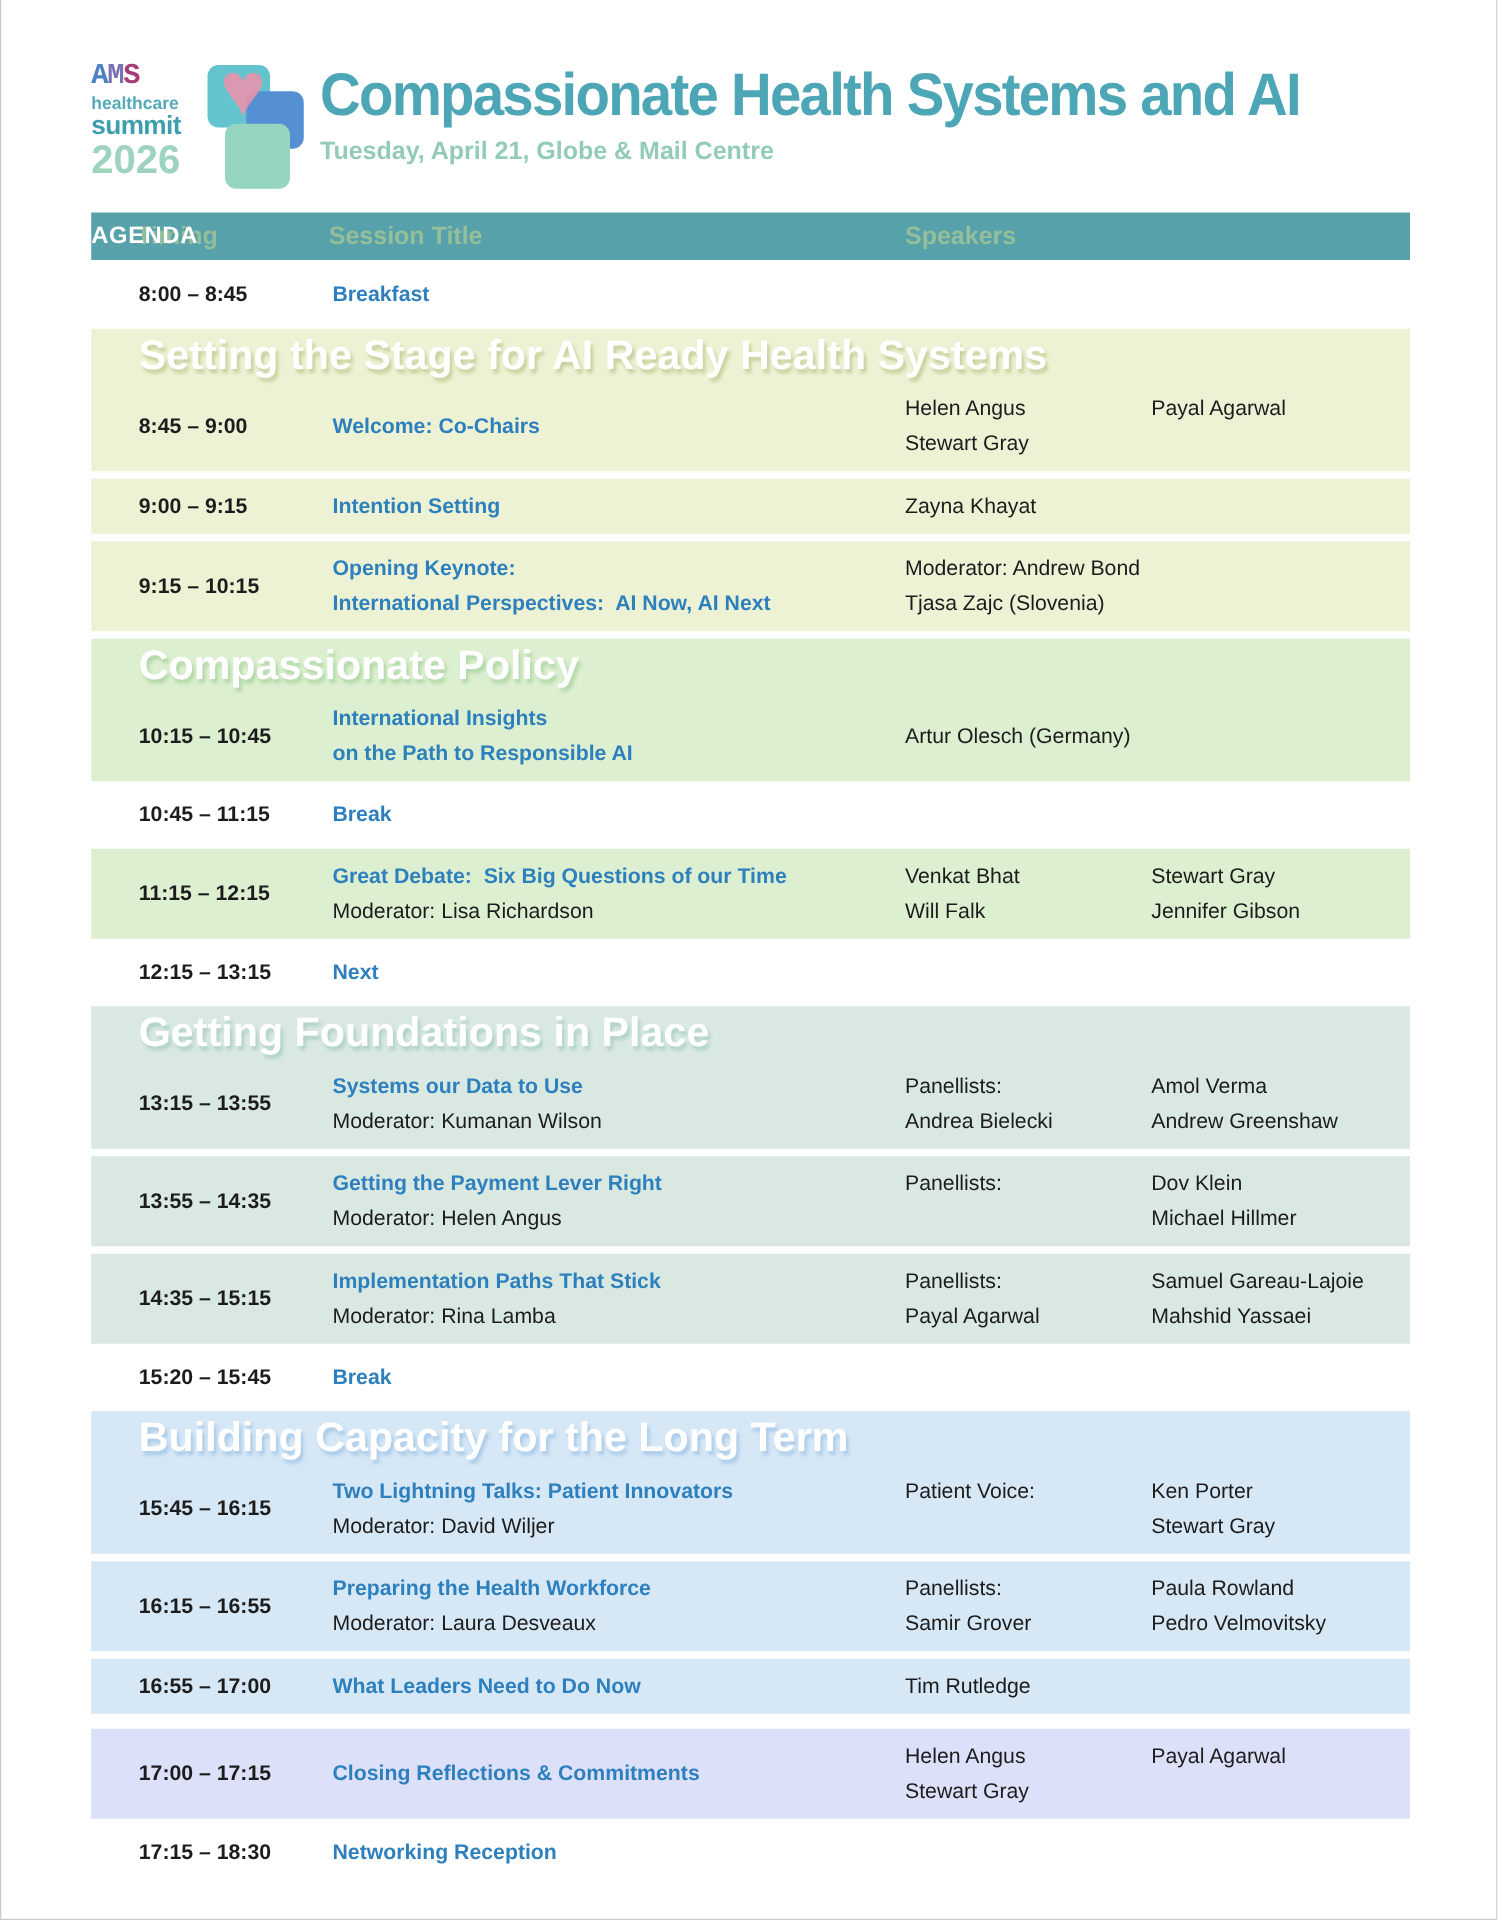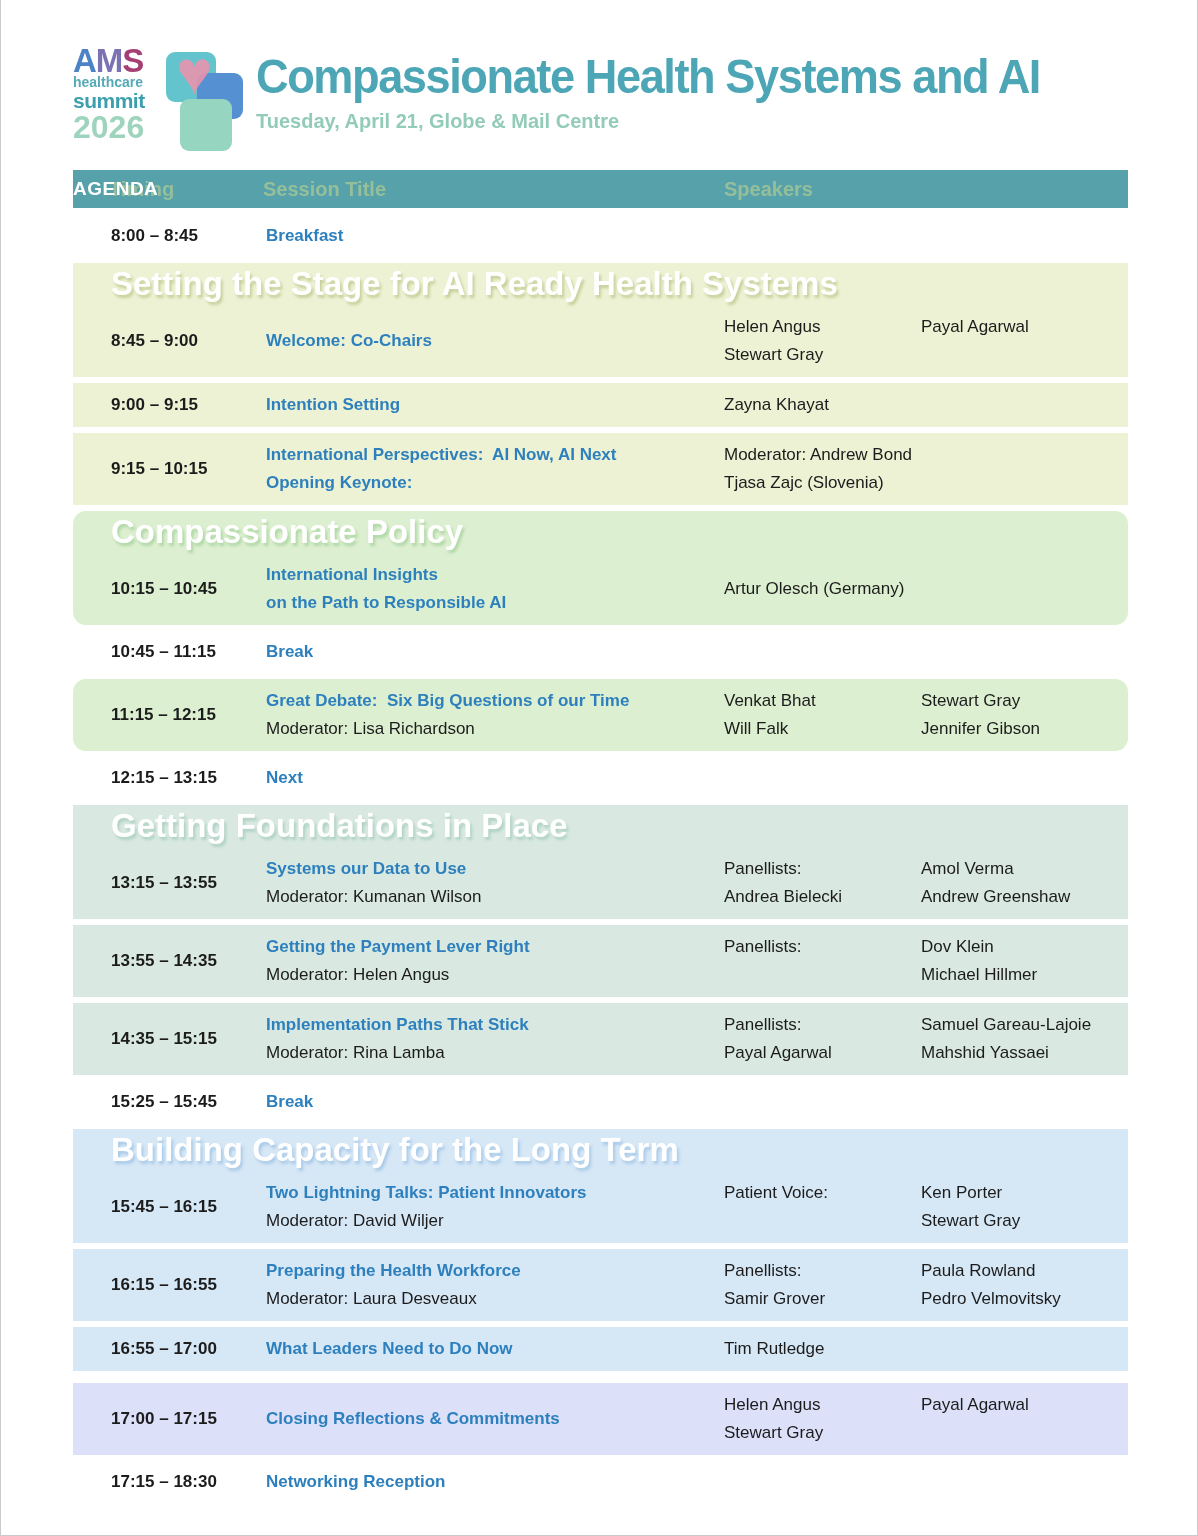--- a/index.html
+++ b/index.html
@@ -7,21 +7,21 @@
   .page{
     position:relative;width:1198px;height:1536px;box-sizing:border-box;
     background:#ffffff;border-left:1px solid #c9c9ce;border-right:1px solid #c9c9ce;border-bottom:1px solid #c9c9ce;
     padding:46px 0 0 72px;overflow:hidden;
   }
   .content{width:1055px;}
 
   
   .header{position:relative;height:124px;}
   .logo-text{position:absolute;left:0;top:4;width:96px;}
-  .logo-ams{font-size:33px;font-weight:bold;line-height:29px;letter-spacing:-1px;}
+  .logo-ams{font-size:23px;font-weight:bold;line-height:29px;letter-spacing:-1px;font-family:Liberation Mono, monospace;}
   .logo-ams .a{color:#4c82c6;}
   .logo-ams .m{color:#7b72b4;}
   .logo-ams .s{color:#a43e74;}
   .logo-health{font-size:14px;font-weight:bold;color:#54aab6;line-height:15px;letter-spacing:0;}
   .logo-summit{font-size:21px;font-weight:bold;color:#3d9fae;line-height:22px;letter-spacing:-0.5px;}
   .logo-year{font-size:32px;font-weight:bold;color:#9ed3bd;line-height:30px;letter-spacing:0;}
   .logo-icon{position:absolute;left:93px;top:4px;width:92px;height:108px;}
   .sq{position:absolute;border-radius:9px;}
   .sq-teal{left:0;top:2px;width:50px;height:50px;background:#63c4cd;}
   .sq-blue{left:31px;top:23px;width:46px;height:46px;background:#5590d2;}
@@ -51,21 +51,21 @@
   }
   .plain .row{padding:7px 0;}
   .cell-time{padding-left:38px;font-size:17px;font-weight:bold;color:var(--text-black);line-height:28px;white-space:nowrap;}
   .t-line{font-size:17px;font-weight:bold;color:var(--session-blue);line-height:28px;white-space:pre-wrap;}
   .sub-line{font-size:17px;color:var(--text-black);line-height:28px;}
   .sp-line{font-size:17px;color:var(--text-black);line-height:28px;white-space:pre-wrap;}
   .sec-title{
     padding-left:38px;line-height:42px;font-size:33px;font-weight:bold;color:#ffffff;letter-spacing:0;
   }
   .theme-yellow{background:var(--sec-yellow);}
-  .theme-green{background:var(--sec-green);border-radius:13px;}
+  .theme-green{background:var(--sec-green);}
   .theme-mint{background:var(--sec-mint);}
   .theme-blue{background:var(--sec-blue);}
   .theme-lavender{background:var(--sec-lavender);margin-top:12px;}
   .theme-yellow .sec-title{text-shadow:2px 3px 3px #c6cf9b;}
   .theme-green .sec-title{text-shadow:2px 3px 3px #afd7a6;}
   .theme-mint .sec-title{text-shadow:2px 3px 3px #afd1c4;}
   .theme-blue .sec-title{text-shadow:2px 3px 3px #a9cae7;}
 </style>
 </head>
 <body>
@@ -133,22 +133,22 @@
           <div class="cell-sp1">
             <div class="sp-line">Zayna Khayat</div>
           </div>
           <div class="cell-sp2"></div>
         </div>
       </div>
       <div class="block theme-yellow">
         <div class="row">
           <div class="cell-time">9:15 – 10:15</div>
           <div class="cell-title">
+            <div class="t-line">Opening Keynote:</div>
             <div class="t-line">International Perspectives:  AI Now, AI Next</div>
-            <div class="t-line">Opening Keynote:</div>
           </div>
           <div class="cell-sp1">
             <div class="sp-line">Moderator: Andrew Bond</div>
             <div class="sp-line">Tjasa Zajc (Slovenia)</div>
           </div>
         </div>
       </div>
       <div class="block theme-green">
         <div class="sec-title">Compassionate Policy</div>
         <div class="row">
@@ -243,21 +243,21 @@
             <div class="sp-line">Payal Agarwal</div>
           </div>
           <div class="cell-sp2">
             <div class="sp-line">Samuel Gareau-Lajoie</div>
             <div class="sp-line">Mahshid Yassaei</div>
           </div>
         </div>
       </div>
       <div class="block plain">
         <div class="row">
-          <div class="cell-time">15:25 – 15:45</div>
+          <div class="cell-time">15:20 – 15:45</div>
           <div class="cell-title">
             <div class="t-line">Break</div>
           </div>
         </div>
       </div>
       <div class="block theme-blue">
         <div class="sec-title">Building Capacity for the Long Term</div>
         <div class="row">
           <div class="cell-time">15:45 – 16:15</div>
           <div class="cell-title">

